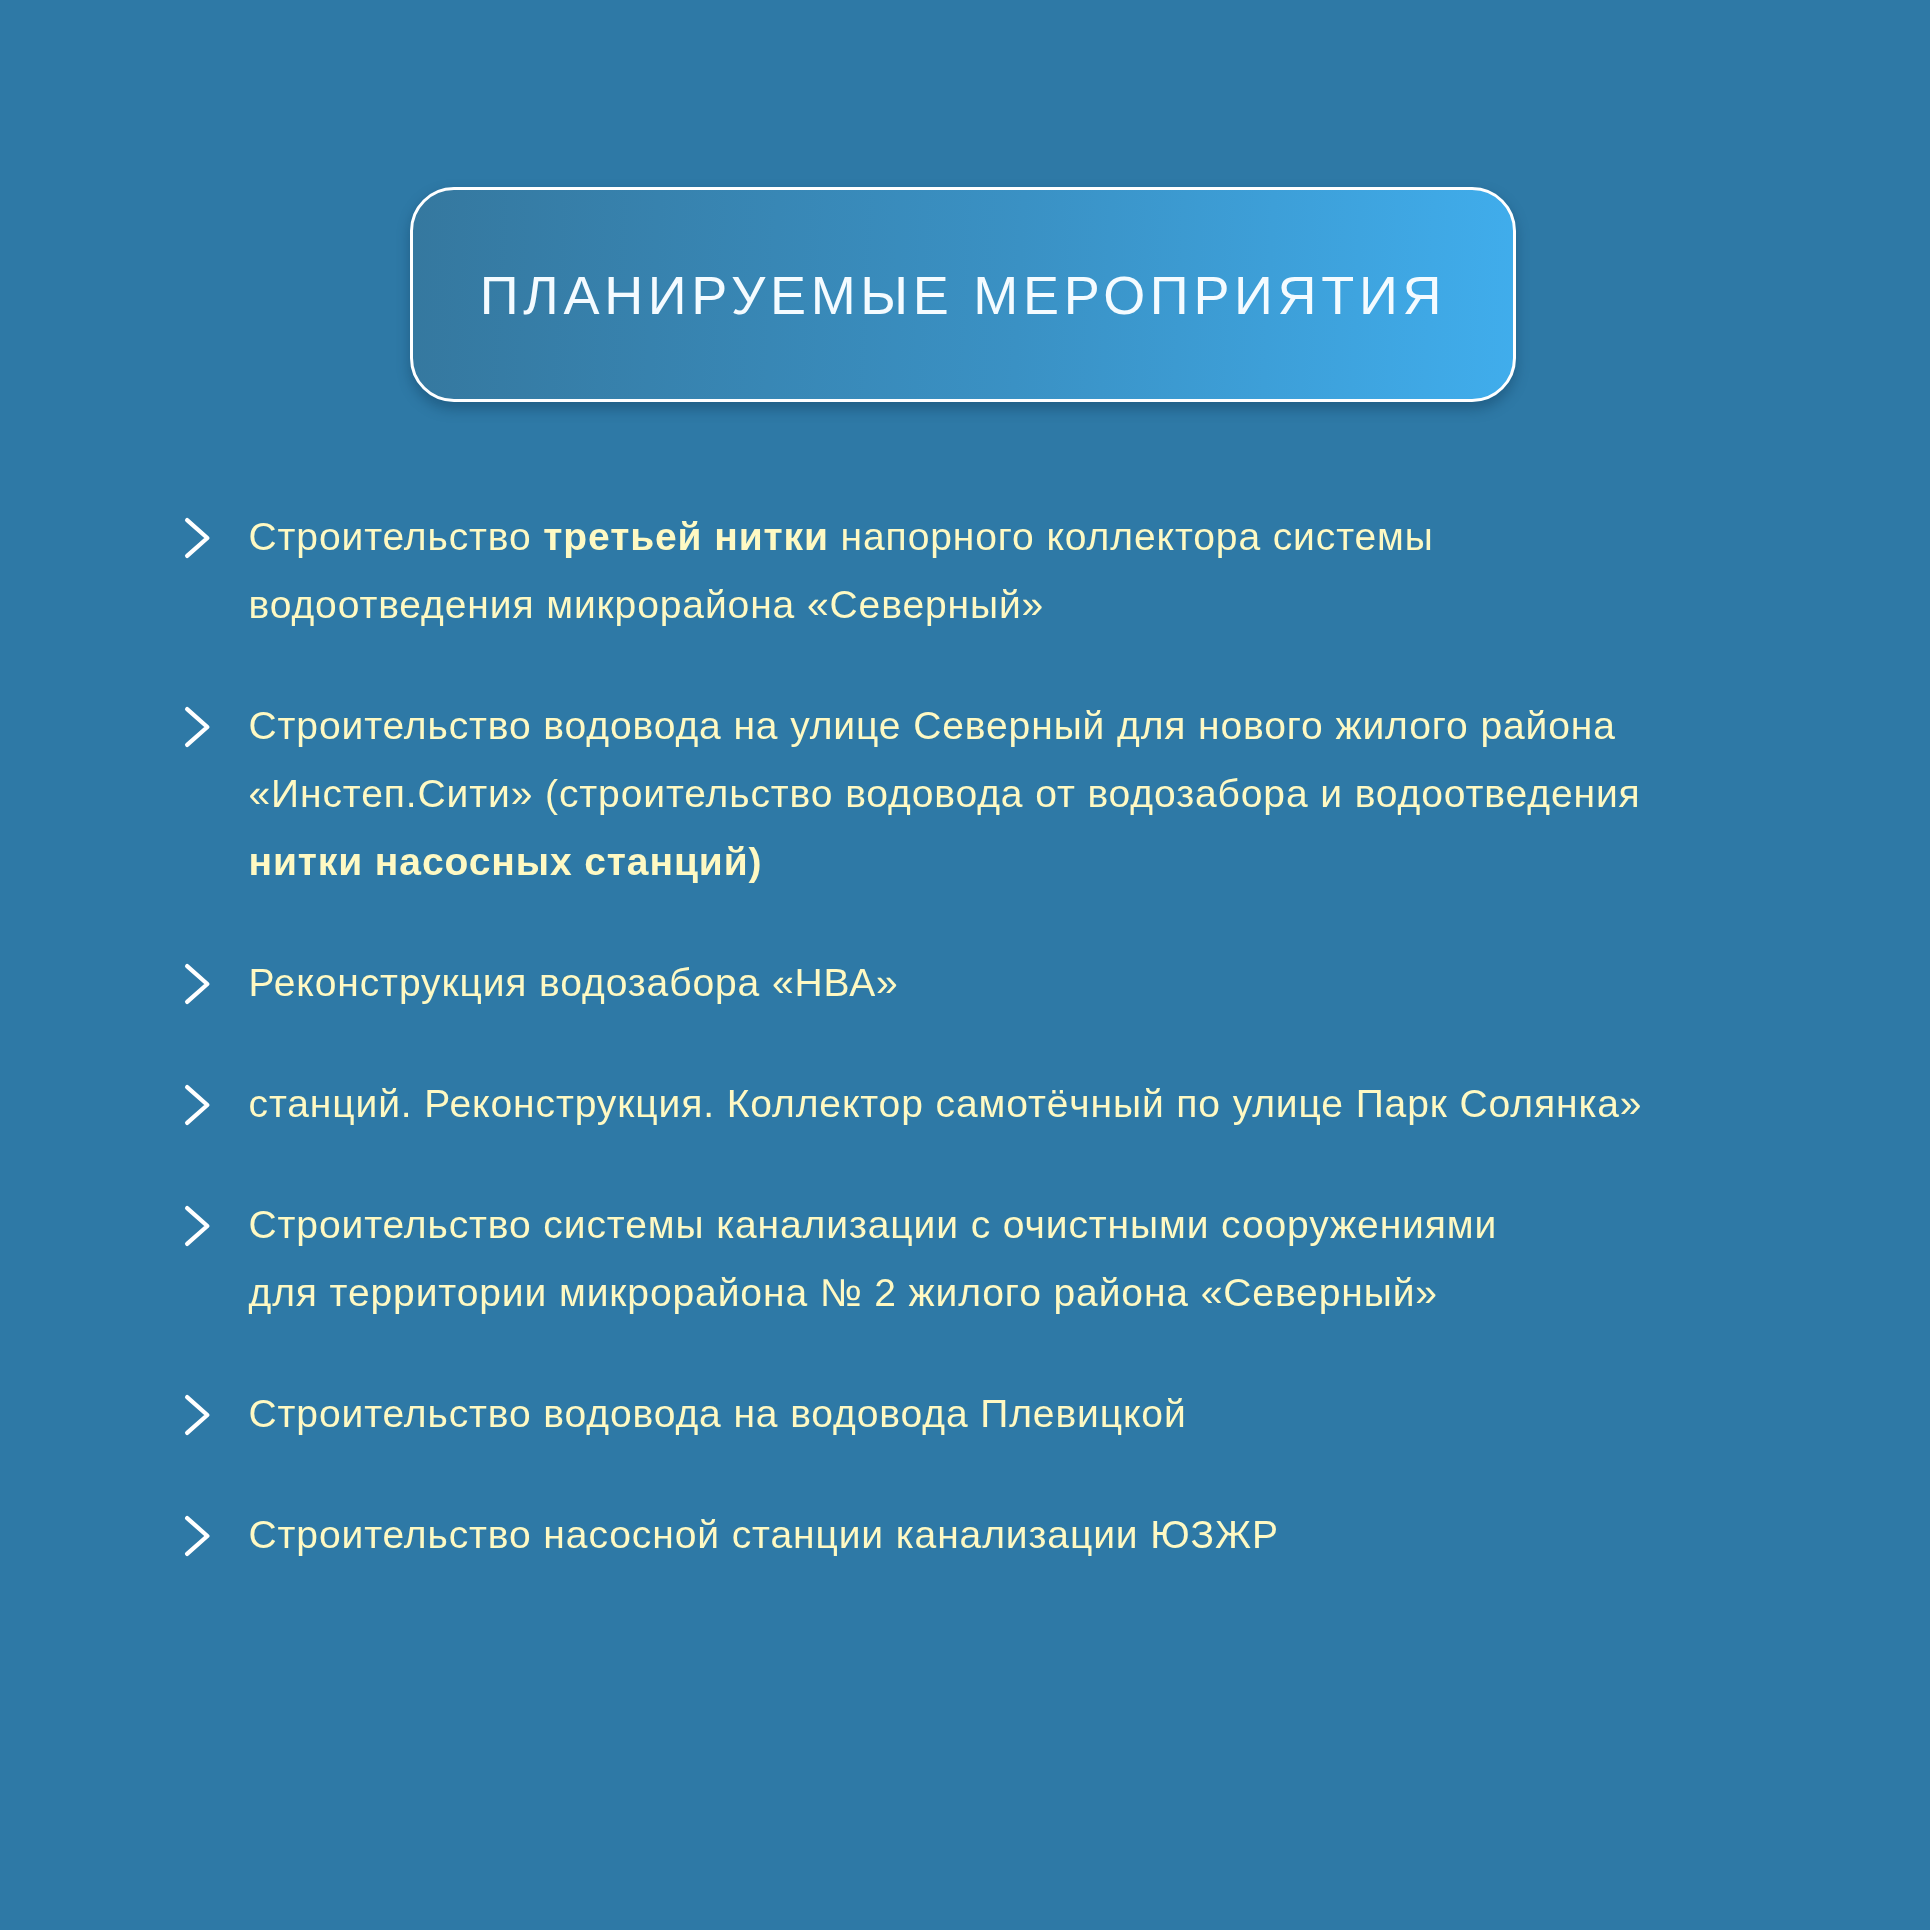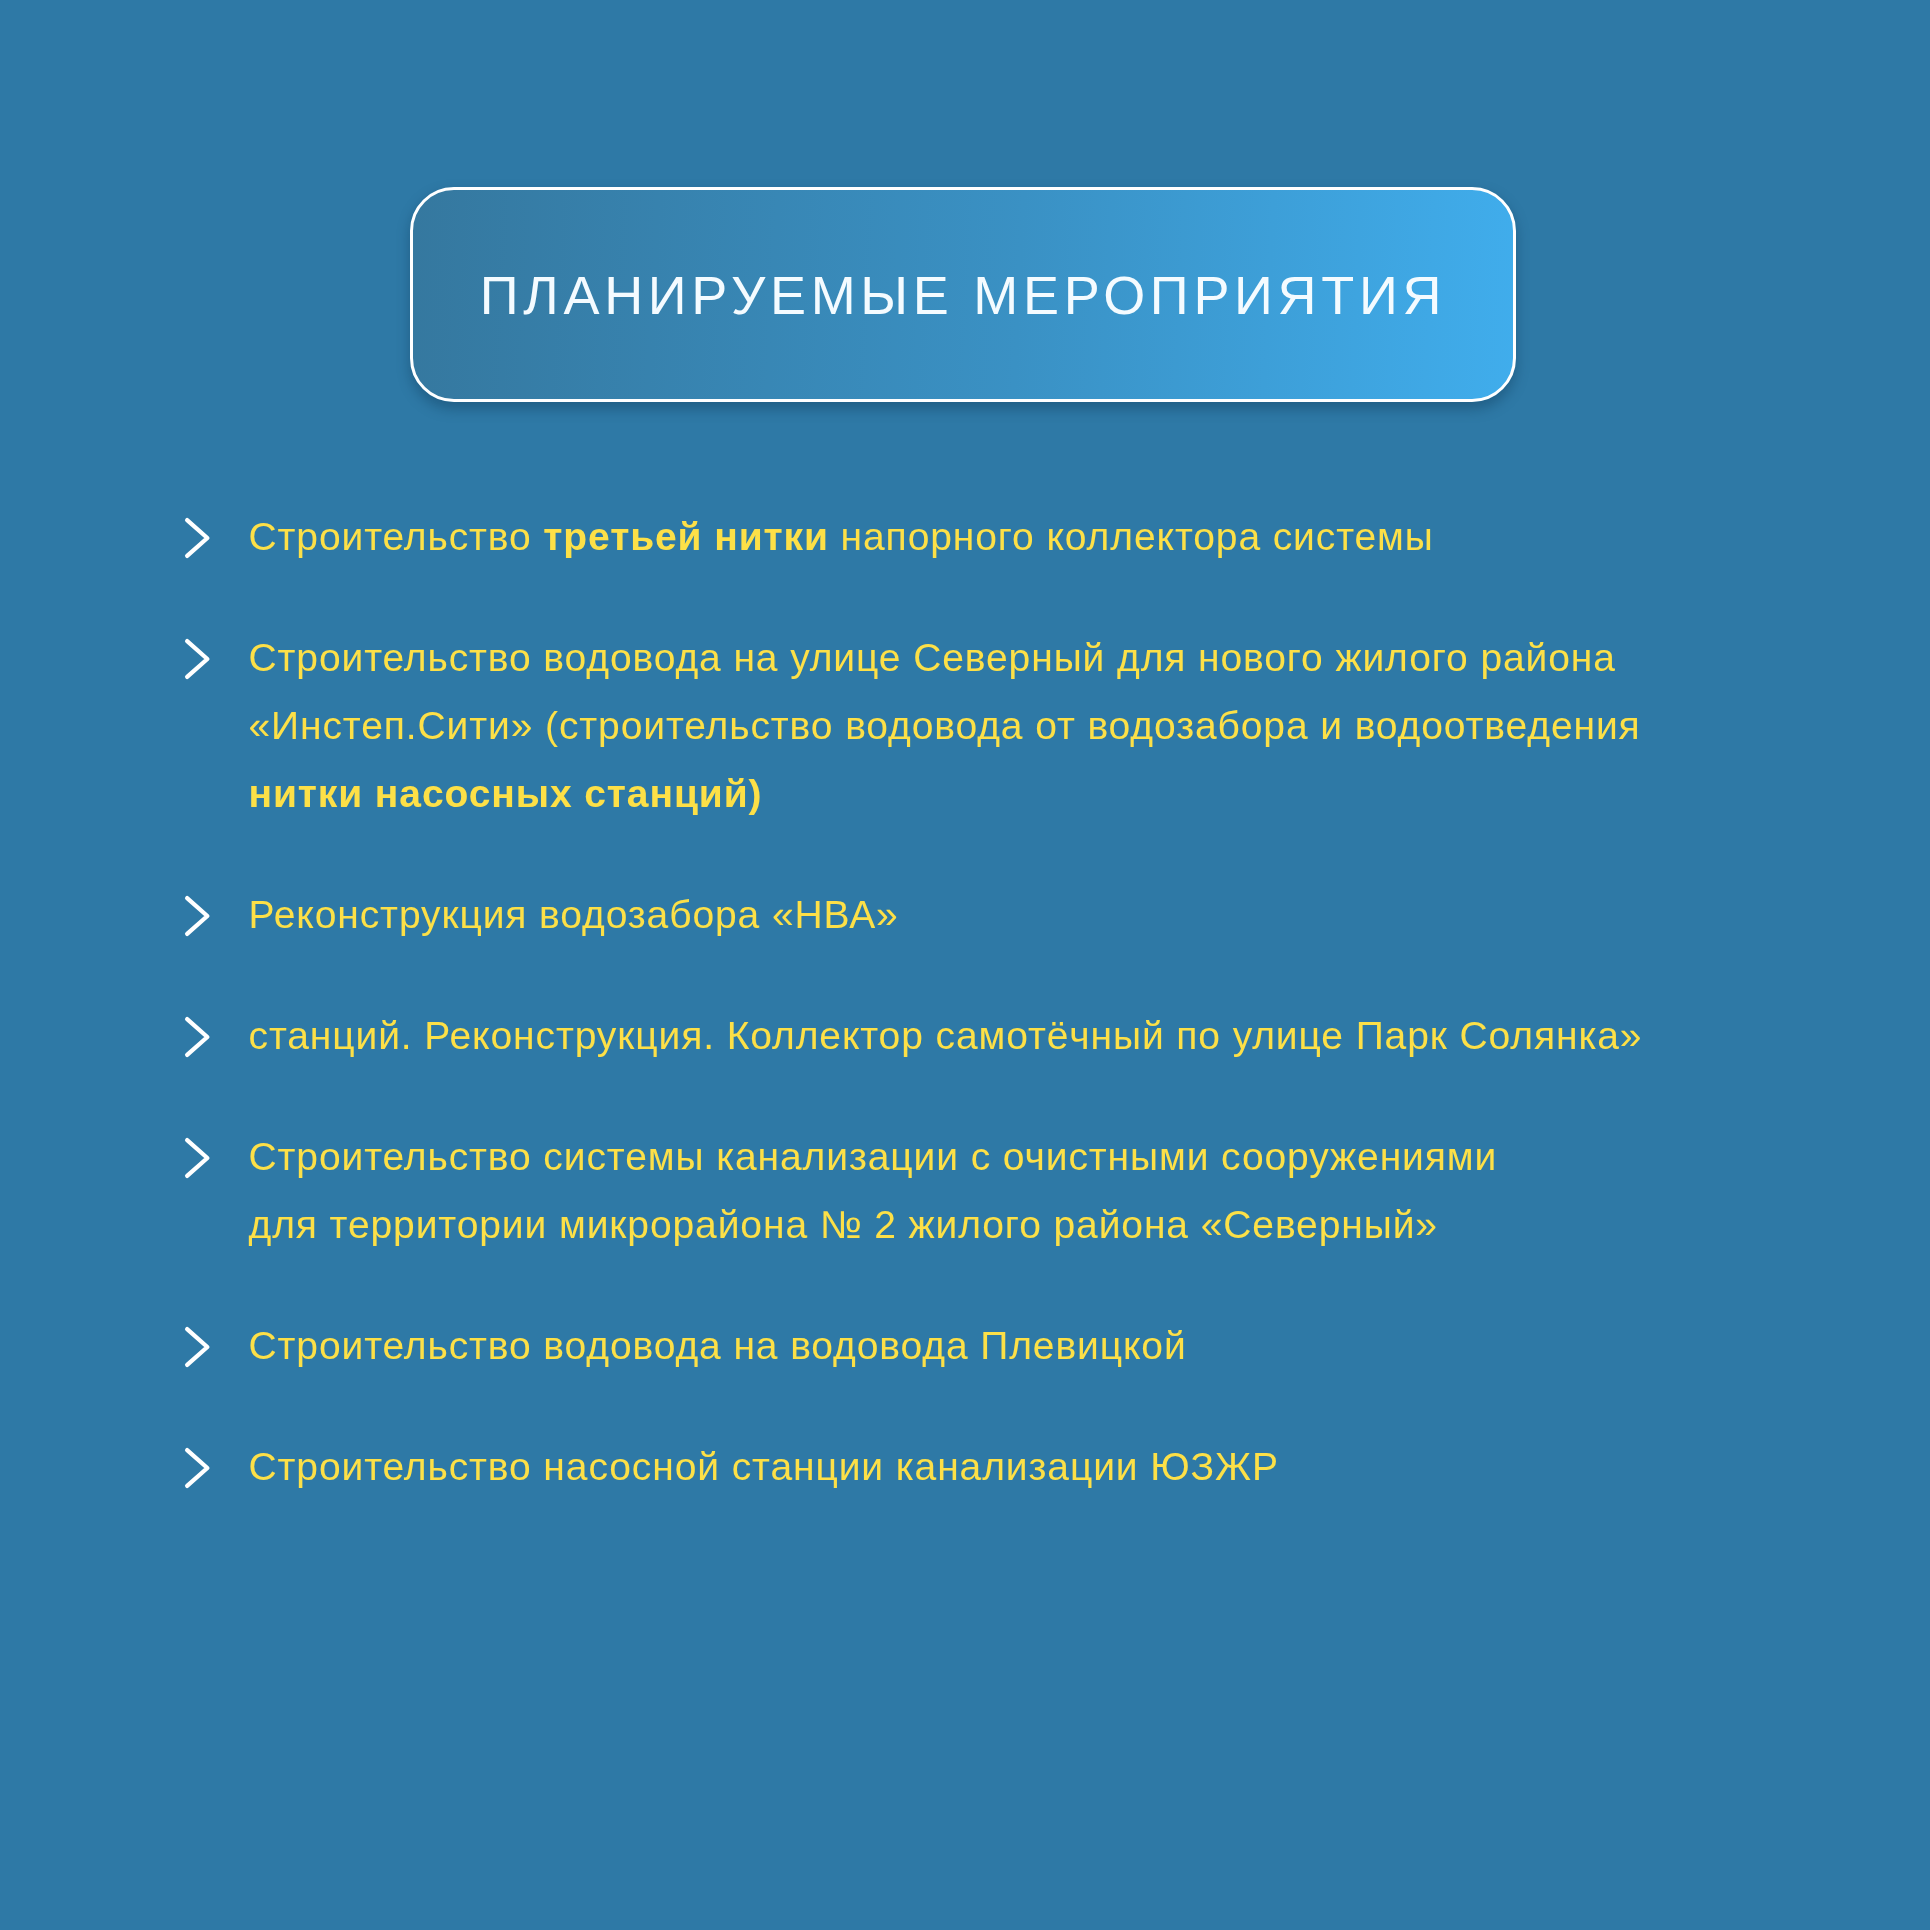--- a/index.html
+++ b/index.html
@@ -54,21 +54,21 @@
     height: 42px;
     margin-top: 14px;
     margin-right: 38px;
   }
   .chev svg { display: block; }
   .event-text {
     font-size: 39px;
     font-weight: 300;
     line-height: 68px;
     letter-spacing: 0.9px;
-    color: #fde047;
+    color: #fef9c3;
   }
   .line { white-space: nowrap; }
   .bold { font-weight: 700; }
 </style>
 </head>
 <body>
 
 <div class="slide">
 
   <div class="banner">
@@ -79,20 +79,23 @@
 
     <div class="event-item">
       <span class="chev">
         <svg width="26.5" height="42" viewBox="0 0 34 54">
           <polyline points="4,4 30,27 4,50" fill="none" stroke="#ffffff" stroke-width="5.5" stroke-linecap="round" stroke-linejoin="round"></polyline>
         </svg>
       </span>
       <div class="event-text">
         <div class="line">
           <span>Строительство </span><span class="bold">третьей нитки</span><span> напорного коллектора системы</span>
+        </div>
+        <div class="line">
+          <span>водоотведения микрорайона «Северный»</span>
         </div>
       </div>
     </div>
 
     <div class="event-item">
       <span class="chev">
         <svg width="26.5" height="42" viewBox="0 0 34 54">
           <polyline points="4,4 30,27 4,50" fill="none" stroke="#ffffff" stroke-width="5.5" stroke-linecap="round" stroke-linejoin="round"></polyline>
         </svg>
       </span>

